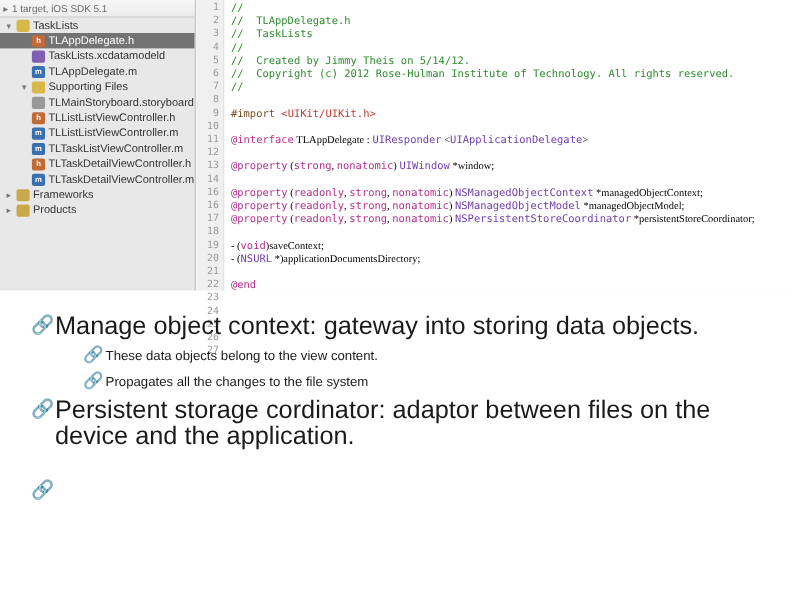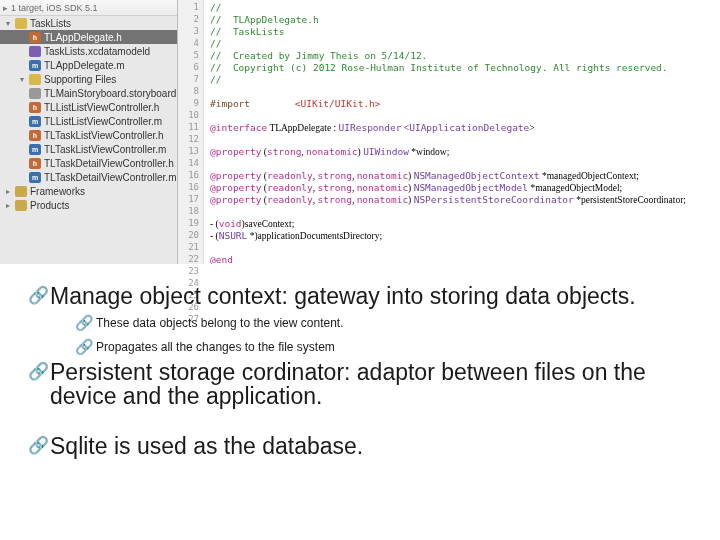--- a/index.html
+++ b/index.html
@@ -21,21 +21,21 @@
   .node.framework .icon { background:#caa94a; }
   .node.sel { background:#737373; color:#fff; }
   .node.sel .disc { color:#fff; }
   .ind0 { padding-left: 6px; }
   .ind1 { padding-left: 20px; }
   .gutter { width: 26px; background: #f0f0f0; border-right: 1px solid #ddd; padding-top: 2px; }
   .gutter .ln { height: 12px; font-size: 9px; color: #9a9a9a; text-align: right; padding-right: 4px; font-family: Menlo, Consolas, monospace; }
   .editor { flex: 1; background: #ffffff; padding: 2px 6px; font-family: Menlo, Consolas, monospace; font-size: 9.5px; line-height: 12px; color: #333; white-space: pre; overflow: hidden; }
   .c-comment { color: #2f8a2f; }
   .c-preproc { color: #7a4924; }
-  .c-import  { color: #c23a2f; margin-left: 39px; }
+  .c-import  { color: #c23a2f; }
   .c-keyword { color: #b4308e; }
   .c-type    { color: #6f3ea8; }
   .c-plain   { color: #000; font-family: Liberation Serif, serif; }
   .notes { position: absolute; left: 0; top: 270px; width: 720px; padding: 14px 28px 0 28px; font-family: Arial, sans-serif; color: #1a1a1a; }
   .bul { display:flex; margin-bottom: 4px; }
   .bul .glyph { width: 22px; flex: none; font-size: 17px; line-height: 24px; text-align:center; color:#1a1a1a; }
   .bul .txt { font-size: 23px; line-height: 24px; }
   .sub { display:flex; margin-bottom: 2px; padding-left: 46px; }
   .sub .glyph { width: 22px; flex:none; font-size: 15px; line-height: 22px; text-align:center; }
   .sub .txt { font-size: 12px; line-height: 22px; }
@@ -85,25 +85,20 @@
           </div>
           <div class="node h ind1">
             <span class="disc"></span>
             <span class="icon">h</span>
             <span>TLListListViewController.h</span>
           </div>
           <div class="node m ind1">
             <span class="disc"></span>
             <span class="icon">m</span>
             <span>TLListListViewController.m</span>
-          </div>
-          <div class="node h ind1">
-            <span class="disc"></span>
-            <span class="icon">h</span>
-            <span>TLTaskListViewController.h</span>
           </div>
           <div class="node m ind1">
             <span class="disc"></span>
             <span class="icon">m</span>
             <span>TLTaskListViewController.m</span>
           </div>
           <div class="node h ind1">
             <span class="disc"></span>
             <span class="icon">h</span>
             <span>TLTaskDetailViewController.h</span>
@@ -170,17 +165,16 @@
       <span class="glyph">🔗</span>
       <span class="txt">Propagates all the changes to the file system</span>
     </div>
     <div class="bul">
       <span class="glyph">🔗</span>
       <span class="txt">Persistent storage cordinator: adaptor between files on the device and the application.</span>
     </div>
     <div class="gap"></div>
     <div class="bul">
       <span class="glyph">🔗</span>
-      <span class="txt">Sqlite is used as the database.</span>
     </div>
   </div>
 
 </div>
 
 </body></html>

